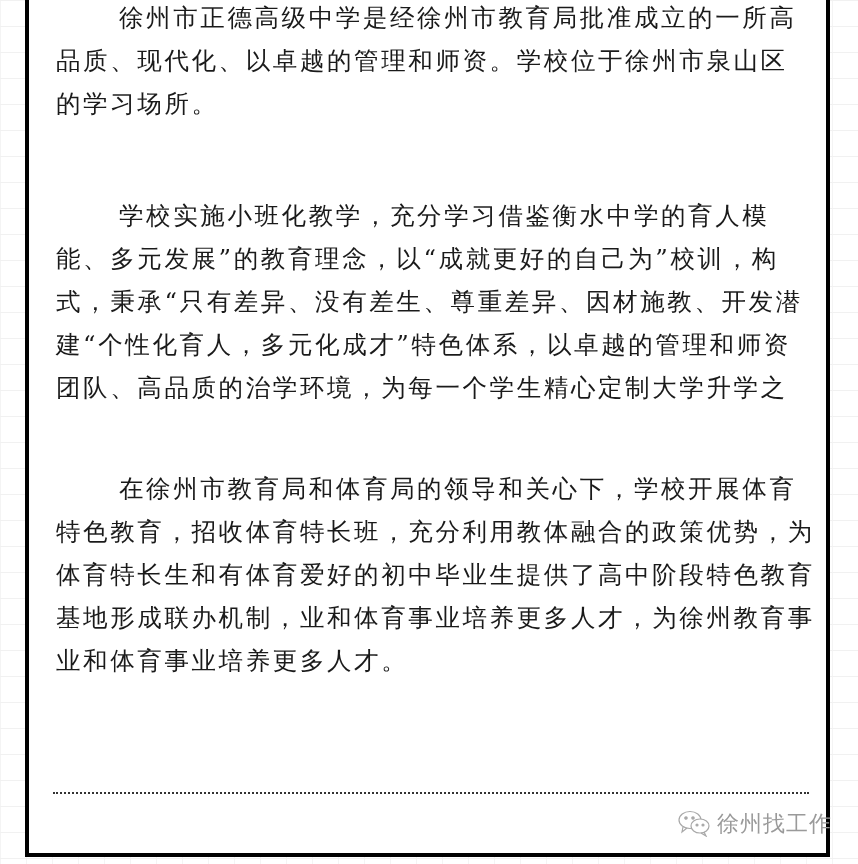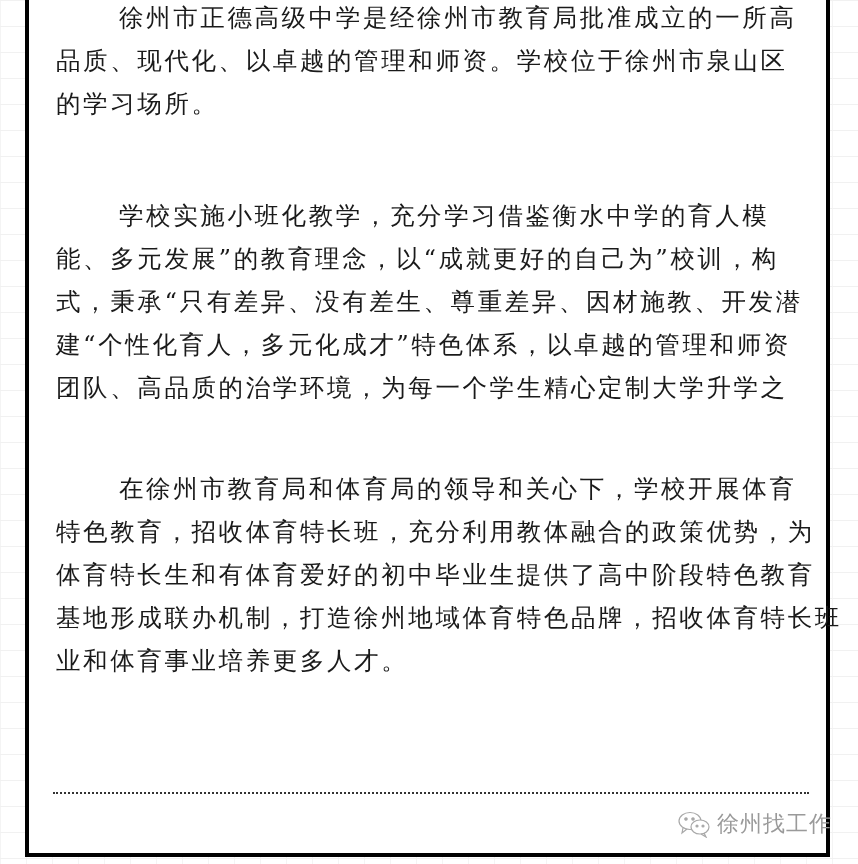--- a/index.html
+++ b/index.html
@@ -50,21 +50,21 @@
     top: 802px;
     width: 756px;
     height: 0;
     border-top: 2px dotted #333;
   }
   .watermark {
     position: absolute;
     right: -6px;
     top: 819px;
     display: flex;
-    align-items: center;
+    align-items: flex-start;
     gap: 6px;
     color: #9a9a9a;
     font-family: "DejaVu Sans", "Liberation Sans", sans-serif;
     font-size: 22px;
     letter-spacing: 1px;
     white-space: nowrap;
   }
   .wm-icon { width: 34px; height: 28px; display: inline-block; }
 </style>
 </head>
@@ -83,21 +83,21 @@
     <span class="line">能、多元发展”的教育理念，以“成就更好的自己为”校训，构</span>
     <span class="line">式，秉承“只有差异、没有差生、尊重差异、因材施教、开发潜</span>
     <span class="line">建“个性化育人，多元化成才”特色体系，以卓越的管理和师资</span>
     <span class="line">团队、高品质的治学环境，为每一个学生精心定制大学升学之</span>
   </div>
 
   <div class="para p3">
     <span class="line indent">在徐州市教育局和体育局的领导和关心下，学校开展体育</span>
     <span class="line">特色教育，招收体育特长班，充分利用教体融合的政策优势，为</span>
     <span class="line">体育特长生和有体育爱好的初中毕业生提供了高中阶段特色教育</span>
-    <span class="line">基地形成联办机制，打造徐州地域体育特色品牌，招收体育特长班</span>
+    <span class="line">基地形成联办机制，业和体育事业培养更多人才，为徐州教育事</span>
     <span class="line">业和体育事业培养更多人才。</span>
   </div>
 
   <div class="dotted"></div>
 
   <div class="watermark">
     <span class="wm-icon">
       <svg width="34" height="28" viewBox="0 0 34 28" fill="none" stroke="#a8a8a8" stroke-width="1.2">
         <ellipse cx="13" cy="11" rx="11" ry="8.5"></ellipse>
         <path d="M6 18 L5 23 L10 19"></path>

